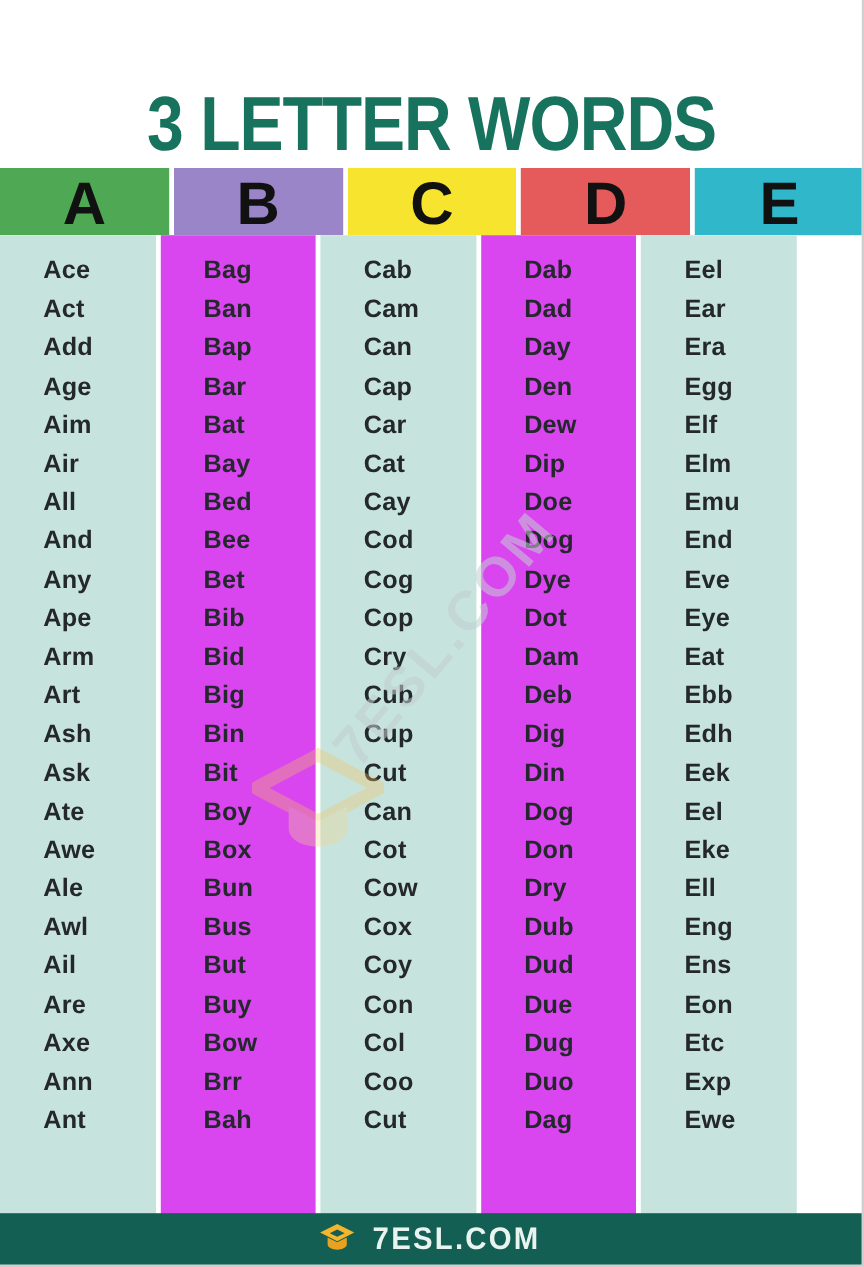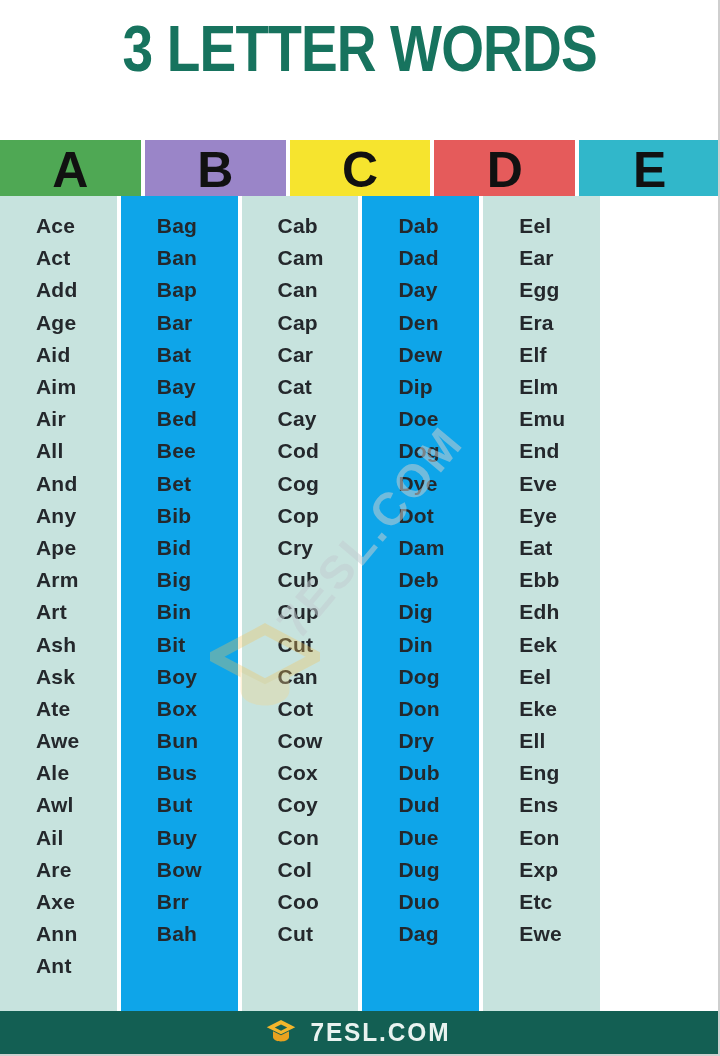--- a/index.html
+++ b/index.html
@@ -16,21 +16,21 @@
     border-bottom: 2px solid #cfcfcf;
   }
 
   
   .title-band {
     position: absolute;
     top: 0; left: 0;
     width: 720px; height: 140px;
     background: #ffffff;
     display: flex;
-    align-items: flex-start;
+    align-items: flex-end;
     justify-content: center;
   }
   .title-band h1 {
     margin: 0;
     padding-top: 12px;
     font-size: 64px;
     font-weight: 900;
     letter-spacing: -1px;
     color: var(--title, #17735e);
     transform: scaleX(0.86);
@@ -57,29 +57,29 @@
     font-weight: 900;
     line-height: 1;
     color: var(--header-letter, #111111);
     transform: translateY(2px);
   }
 
   
   .content-row {
     position: absolute;
     top: 196px; left: 0;
-    width: 600px; height: 817px;
+    width: 664px; height: 817px;
     display: flex;
     gap: 4px;
     background: #ffffff;
   }
   .word-col {
     flex: 1 1 0;
     padding-top: 14px;
-    background: #0ea5e9;
+    background: #d946ef;
   }
   .word-col.tint {
     background: var(--column-bg, #c7e3de);
   }
   .word {
     height: 32.2px;
     display: flex;
     align-items: center;
     padding-left: 36px;
     font-size: 21px;
@@ -158,21 +158,20 @@
         <span>E</span>
       </div>
     </div>
 
   <div class="content-row">
       <div class="word-col tint">
         <div class="word">Ace</div>
         <div class="word">Act</div>
         <div class="word">Add</div>
         <div class="word">Age</div>
-        <div class="word">Aid</div>
         <div class="word">Aim</div>
         <div class="word">Air</div>
         <div class="word">All</div>
         <div class="word">And</div>
         <div class="word">Any</div>
         <div class="word">Ape</div>
         <div class="word">Arm</div>
         <div class="word">Art</div>
         <div class="word">Ash</div>
         <div class="word">Ask</div>
@@ -257,40 +256,40 @@
         <div class="word">Dub</div>
         <div class="word">Dud</div>
         <div class="word">Due</div>
         <div class="word">Dug</div>
         <div class="word">Duo</div>
         <div class="word">Dag</div>
       </div>
       <div class="word-col tint">
         <div class="word">Eel</div>
         <div class="word">Ear</div>
+        <div class="word">Era</div>
         <div class="word">Egg</div>
-        <div class="word">Era</div>
         <div class="word">Elf</div>
         <div class="word">Elm</div>
         <div class="word">Emu</div>
         <div class="word">End</div>
         <div class="word">Eve</div>
         <div class="word">Eye</div>
         <div class="word">Eat</div>
         <div class="word">Ebb</div>
         <div class="word">Edh</div>
         <div class="word">Eek</div>
         <div class="word">Eel</div>
         <div class="word">Eke</div>
         <div class="word">Ell</div>
         <div class="word">Eng</div>
         <div class="word">Ens</div>
         <div class="word">Eon</div>
+        <div class="word">Etc</div>
         <div class="word">Exp</div>
-        <div class="word">Etc</div>
         <div class="word">Ewe</div>
       </div>
     </div>
 
   <div class="watermark-text">7ESL.COM</div>
 
   <svg class="watermark-logo" width="110" height="110" viewBox="0 0 36 32">
     <polygon points="18,1 35,10 18,19 1,10" fill="none" stroke="#f3c45a" stroke-width="3.5"></polygon>
     <path d="M10,15 v6 c0,3 3.6,5 8,5 s8,-2 8,-5 v-6 l-8,4 z" fill="#f6d58a"></path>
   </svg>

